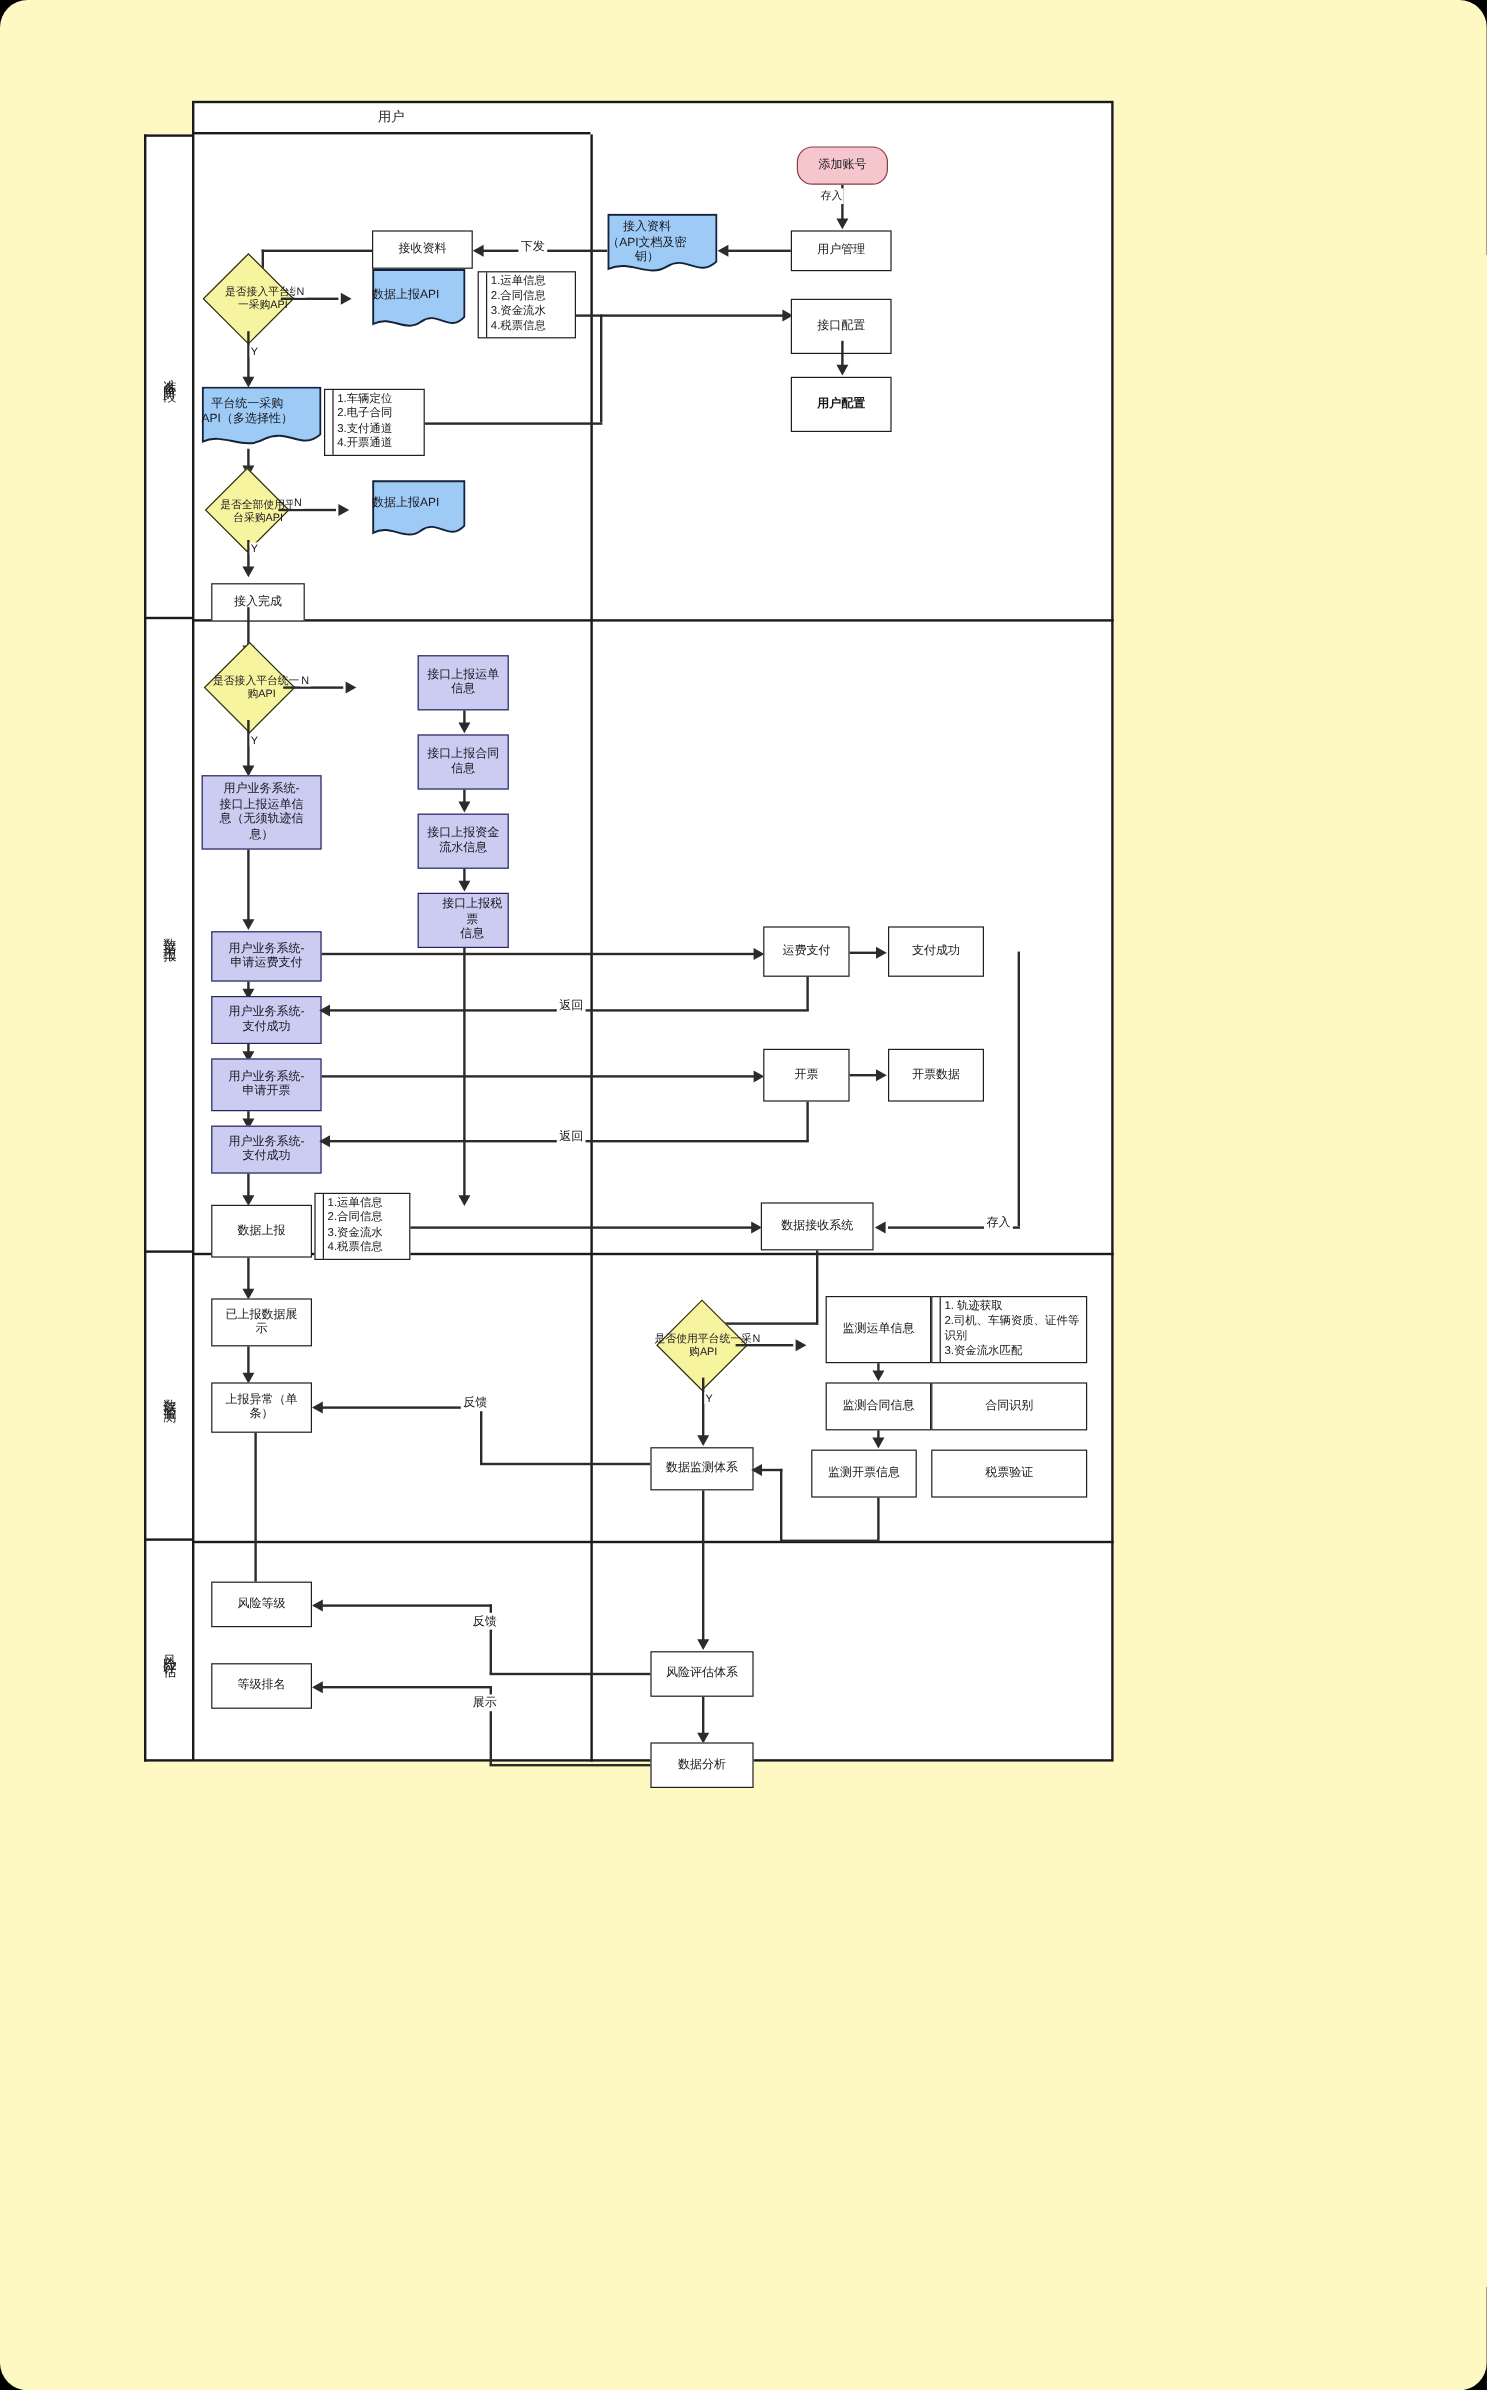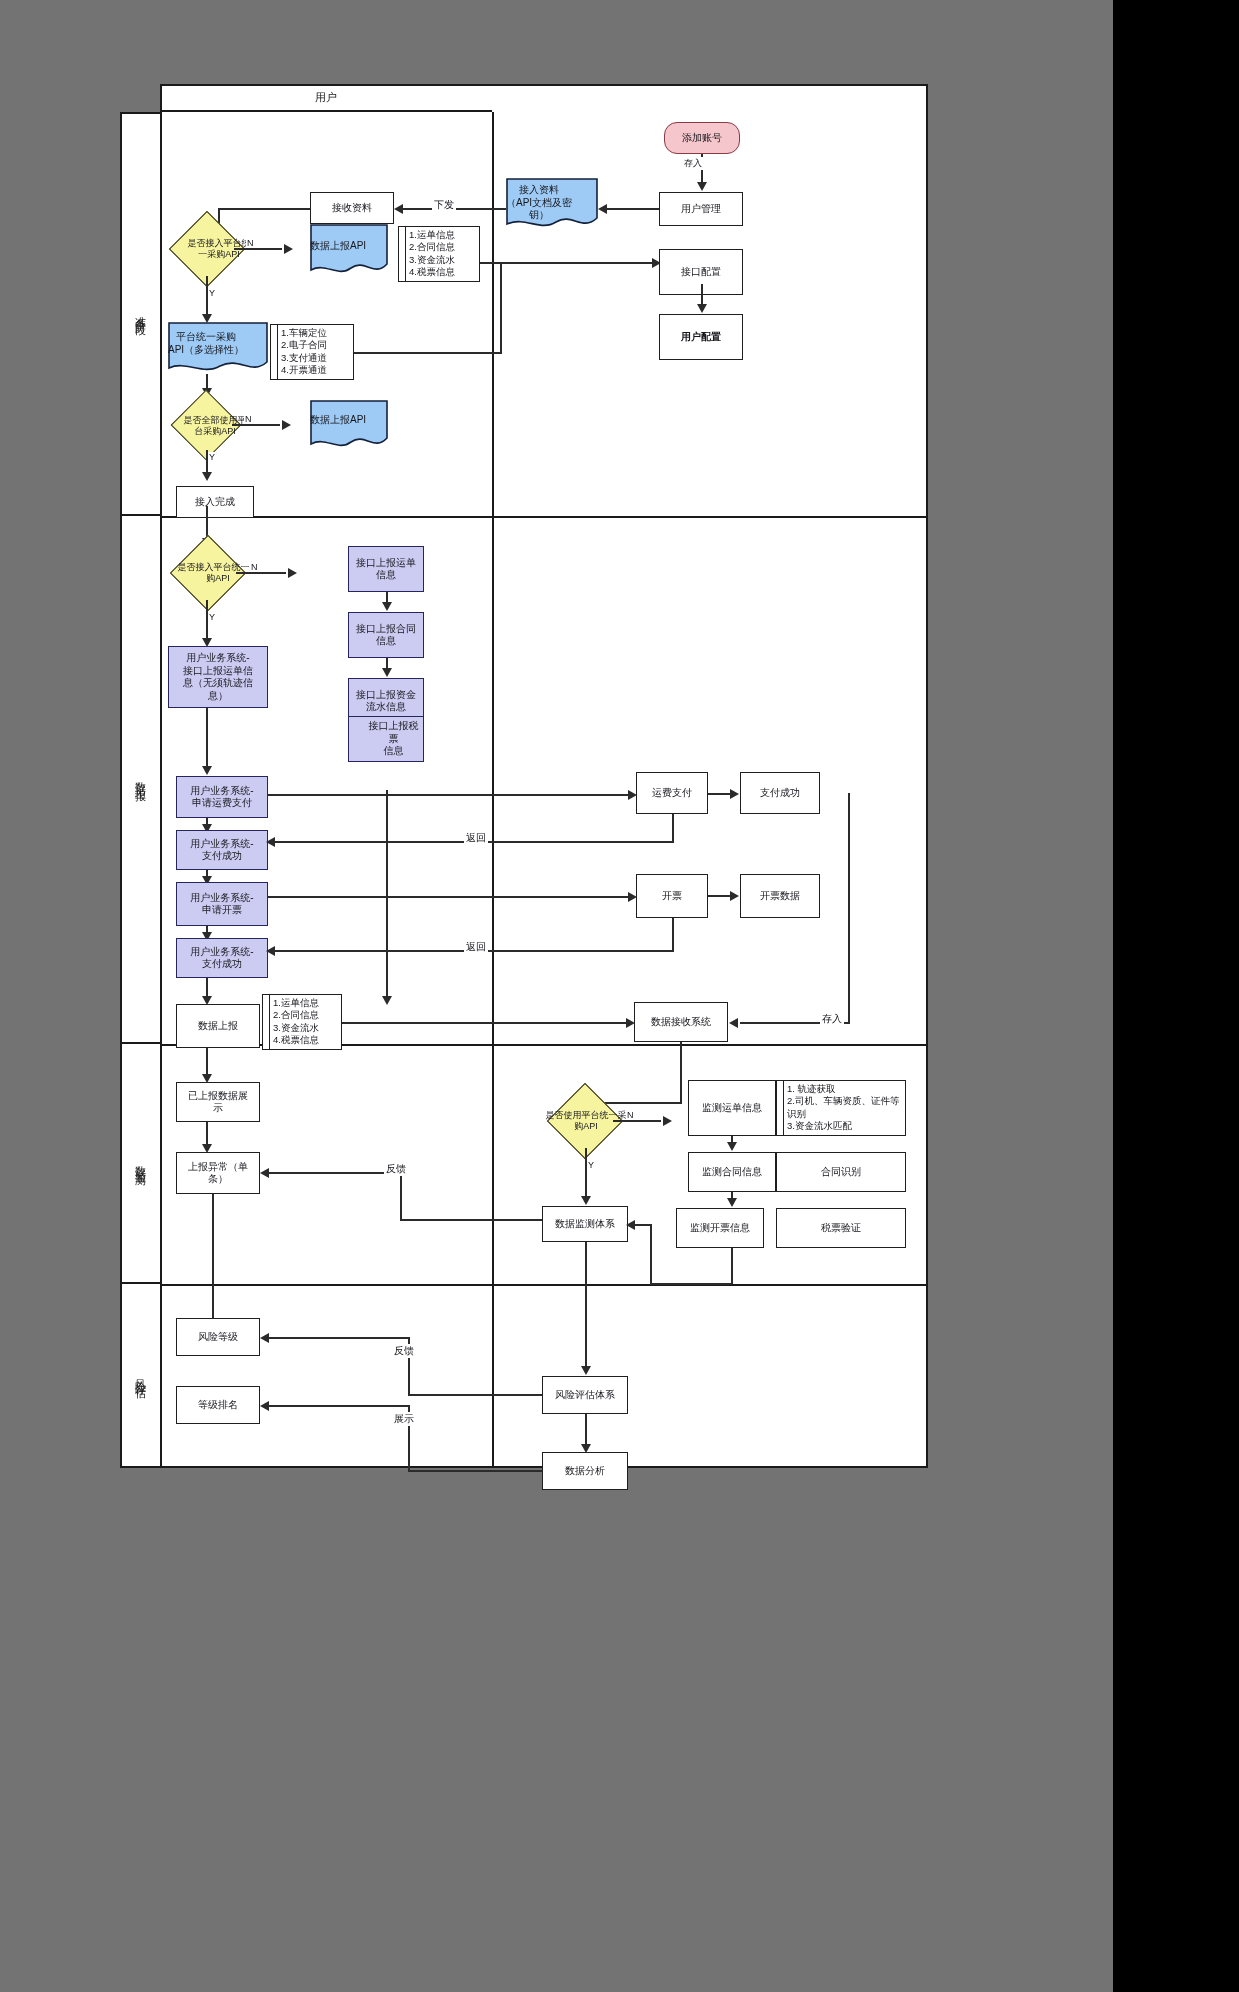--- a/index.html
+++ b/index.html
@@ -1,23 +1,24 @@
 <!DOCTYPE html>
 <html><head>
 <meta charset="utf-8">
 <style>
   * { box-sizing: border-box; }
   html, body { margin:0; padding:0; background:#000; }
   body { font-family:"Liberation Sans","DejaVu Sans",sans-serif; }
 
   #canvas {
     position:relative;
-    width:1113px; height:1992px;
-    background:#737373;
+    width:1239px; height:1992px;
+    background:#fef9c3;
     overflow:hidden;
+    border-radius:23px;
   }
   
   .lane-frame {
     position:absolute; left:160px; top:84px;
     width:768px; height:1384px;
     background:#ffffff;
     border:2px solid #1a1a1a;
   }
   .phase-gutter {
     position:absolute; left:120px; top:112px;
@@ -287,21 +288,21 @@
   <div class="ln lv" style="left:386px;top:658px;height:14px;"></div>
   <div class="arrow ar-d" style="left:382px;top:668px;"></div>
   <div class="node purple" style="left:348px;top:678px;width:76px;height:46px;">
     <div>
       <div>接口上报资金</div>
       <div>流水信息</div>
     </div>
   </div>
   <div class="ln lv" style="left:386px;top:724px;height:14px;"></div>
   <div class="arrow ar-d" style="left:382px;top:734px;"></div>
-  <div class="node purple" style="left:348px;top:716px;width:76px;height:46px;padding-left:18px;">
+  <div class="node purple" style="left:348px;top:744px;width:76px;height:46px;padding-left:18px;">
     <div>
       <div>接口上报税票</div>
       <div>信息</div>
     </div>
   </div>
 
   <div class="ln lv" style="left:206px;top:600px;height:42px;"></div>
   <div class="ylabel" style="left:208px;top:612px;">Y</div>
   <div class="arrow ar-d" style="left:202px;top:638px;"></div>
   <div class="node purple" style="left:168px;top:646px;width:100px;height:62px;">

